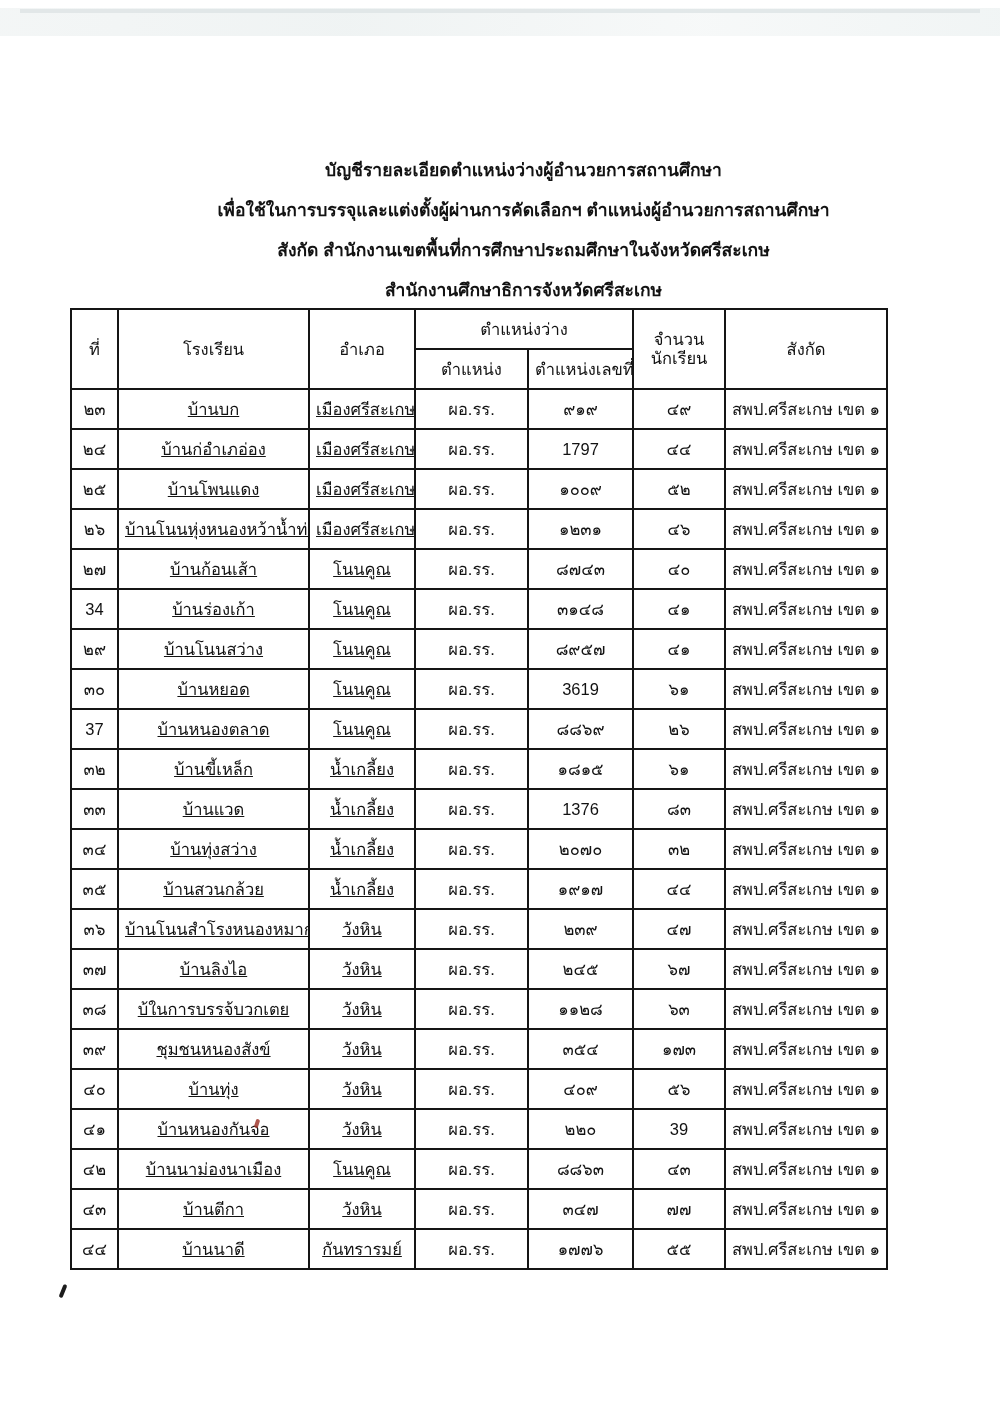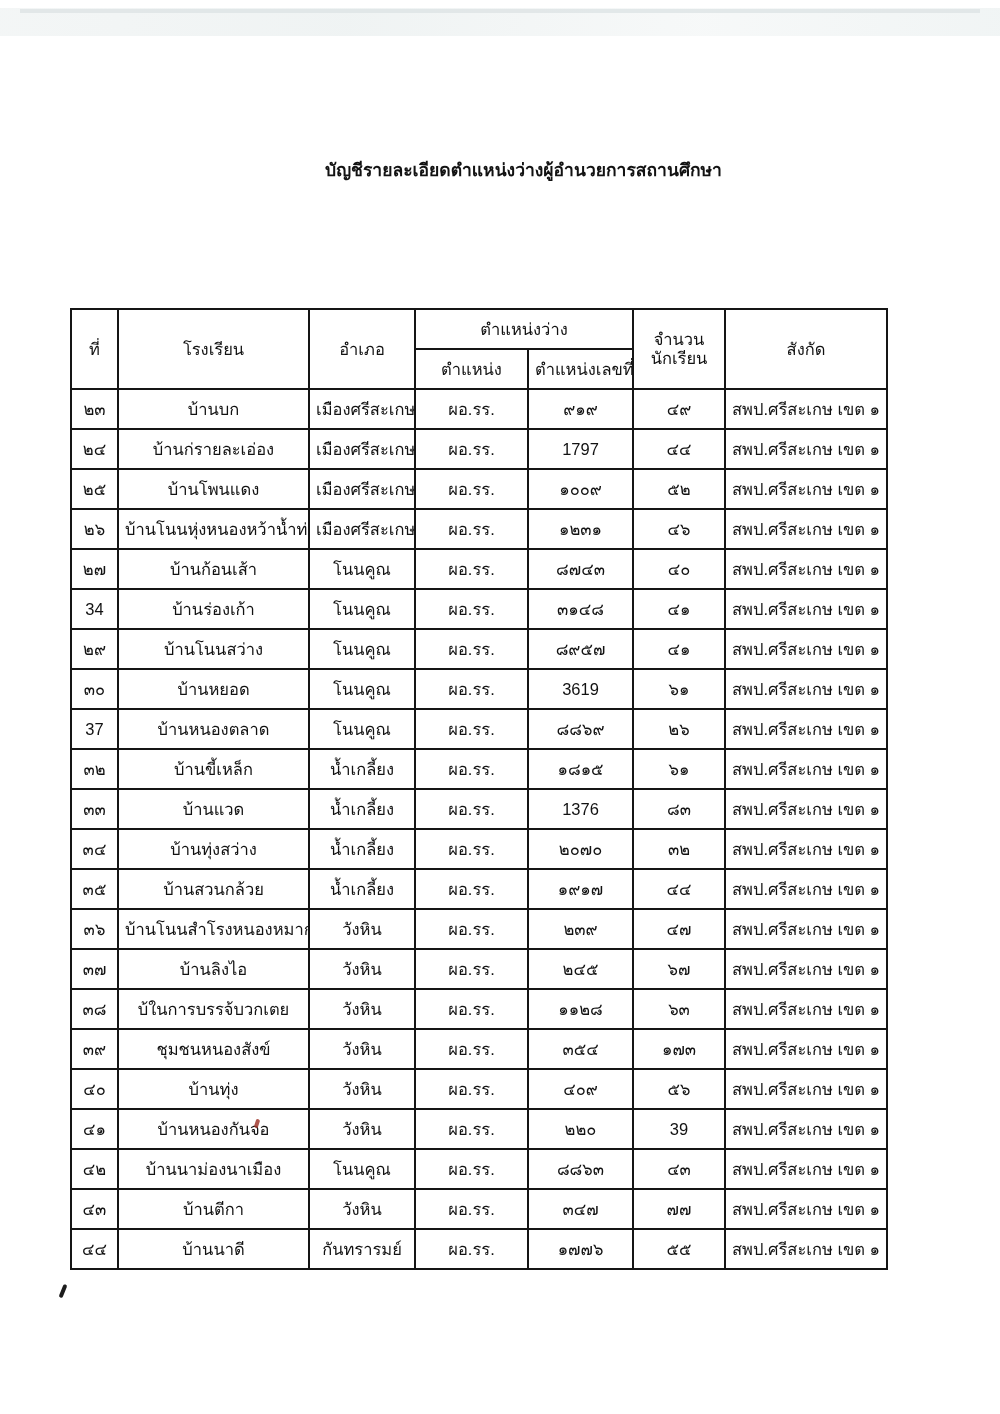--- a/index.html
+++ b/index.html
@@ -51,21 +51,21 @@
     padding: 0 6px;
     height: 40px;
     box-sizing: border-box;
     text-align: center;
     vertical-align: middle;
     font-weight: 400;
     white-space: nowrap;
     overflow: hidden;
   }
   table.vacancy thead th { line-height: 1.25; }
-  td.c-school, td.c-district { text-align: left; }
+  td.c-school, td.c-district { text-align: left; text-decoration: underline; }
   .two-line span { display: block; line-height: 19px; }
 
   .red-ink-mark {
     position: absolute;
     left: 255px; top: 1119px;
     width: 4px; height: 9px;
     background: #a0392f;
     border-radius: 2px 2px 1px 2px;
     transform: rotate(18deg);
     opacity: 0.85;
@@ -82,20 +82,23 @@
 </head>
 <body>
 
 <div class="page">
 
   <div class="scan-band"></div>
   <div class="scan-band-line"></div>
 
   <div class="titles">
     <div class="title-line">บัญชีรายละเอียดตำแหน่งว่างผู้อำนวยการสถานศึกษา</div>
+    <div class="title-line">เพื่อใช้ในการบรรจุและแต่งตั้งผู้ผ่านการคัดเลือกฯ ตำแหน่งผู้อำนวยการสถานศึกษา</div>
+    <div class="title-line">สังกัด สำนักงานเขตพื้นที่การศึกษาประถมศึกษาในจังหวัดศรีสะเกษ</div>
+    <div class="title-line">สำนักงานศึกษาธิการจังหวัดศรีสะเกษ</div>
   </div>
 
   <table class="vacancy">
     <colgroup>
       <col style="width:47px">
       <col style="width:191px">
       <col style="width:106px">
       <col style="width:113px">
       <col style="width:105px">
       <col style="width:92px">
@@ -126,21 +129,21 @@
       <td class="c-school">บ้านบก</td>
       <td class="c-district">เมืองศรีสะเกษ</td>
       <td class="c-pos">ผอ.รร.</td>
       <td class="c-posno">๙๑๙</td>
       <td class="c-students">๔๙</td>
       <td class="c-aff">สพป.ศรีสะเกษ เขต ๑</td>
     </tr>
 
     <tr>
       <td class="c-no">๒๔</td>
-      <td class="c-school">บ้านก่รายละเอ่อง</td>
+      <td class="c-school">บ้านก่อำเภอ่อง</td>
       <td class="c-district">เมืองศรีสะเกษ</td>
       <td class="c-pos">ผอ.รร.</td>
       <td class="c-posno">1797</td>
       <td class="c-students">๔๔</td>
       <td class="c-aff">สพป.ศรีสะเกษ เขต ๑</td>
     </tr>
 
     <tr>
       <td class="c-no">๒๕</td>
       <td class="c-school">บ้านโพนแดง</td>

